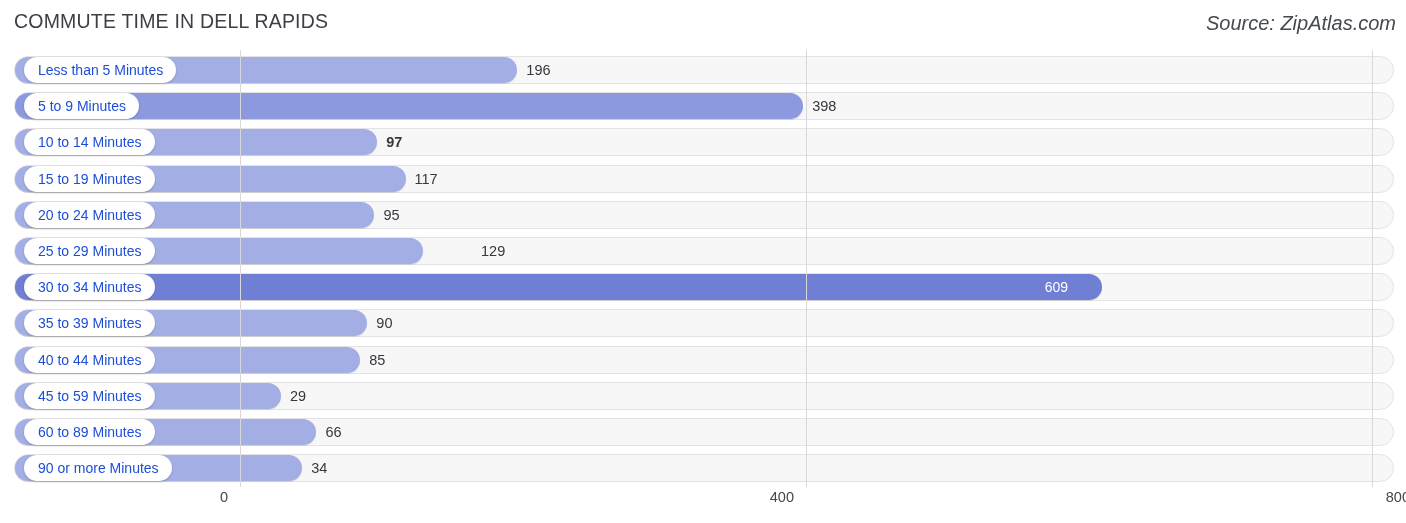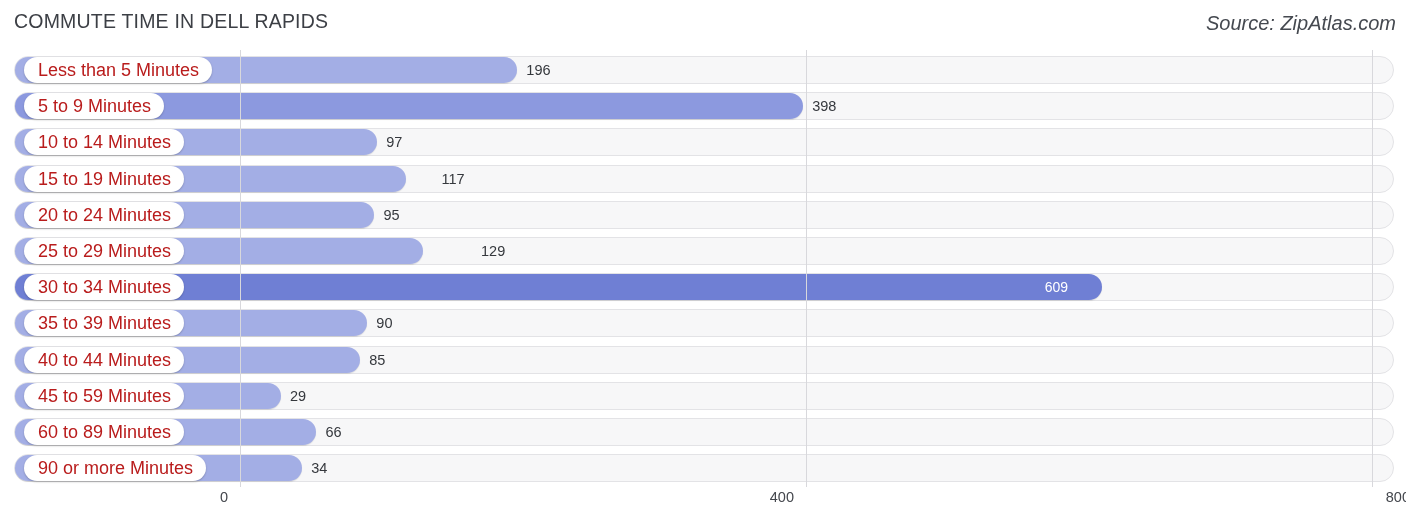--- a/index.html
+++ b/index.html
@@ -107,22 +107,22 @@
     border-radius: 13px;
     box-shadow: 0 1px 2px rgba(0,0,0,0.22);
     display: flex;
     align-items: center;
     padding: 0 13px 0 14px;
     box-sizing: border-box;
     z-index: 4;
     white-space: nowrap;
   }
   .pill-label {
-    font-size: 18px;
-    color: #b91c1c;
+    font-size: 14px;
+    color: #1d4ed8;
     line-height: 1;
   }
   .value-out {
     position: absolute;
     top: 0;
     height: 28px;
     line-height: 28px;
     font-size: 14.5px;
     color: #35383d;
     z-index: 4;
@@ -187,29 +187,29 @@
             <span class="pill-label">5 to 9 Minutes</span>
           </div>
           <div class="value-out" style="left: 798.17px;">398</div>
         </div>
         <div class="row" style="top: 78.4px;">
           <div class="track"></div>
           <div class="bar" style="width: 362.255px; background: rgb(163, 174, 229);"></div>
           <div class="pill">
             <span class="pill-label">10 to 14 Minutes</span>
           </div>
-          <div class="value-out" style="left: 372.255px;">97</div>
+          <div class="value-out" style="left: 372.255px; font-weight: bold;">97</div>
         </div>
         <div class="row" style="top: 114.6px;">
           <div class="track"></div>
           <div class="bar" style="width: 390.555px; background: rgb(163, 174, 229);"></div>
           <div class="pill">
             <span class="pill-label">15 to 19 Minutes</span>
           </div>
-          <div class="value-out" style="left: 400.555px; margin-left: 27px;">117</div>
+          <div class="value-out" style="left: 400.555px;">117</div>
         </div>
         <div class="row" style="top: 150.8px;">
           <div class="track"></div>
           <div class="bar" style="width: 359.425px; background: rgb(163, 174, 229);"></div>
           <div class="pill">
             <span class="pill-label">20 to 24 Minutes</span>
           </div>
           <div class="value-out" style="left: 369.425px;">95</div>
         </div>
         <div class="row" style="top: 187px;">

